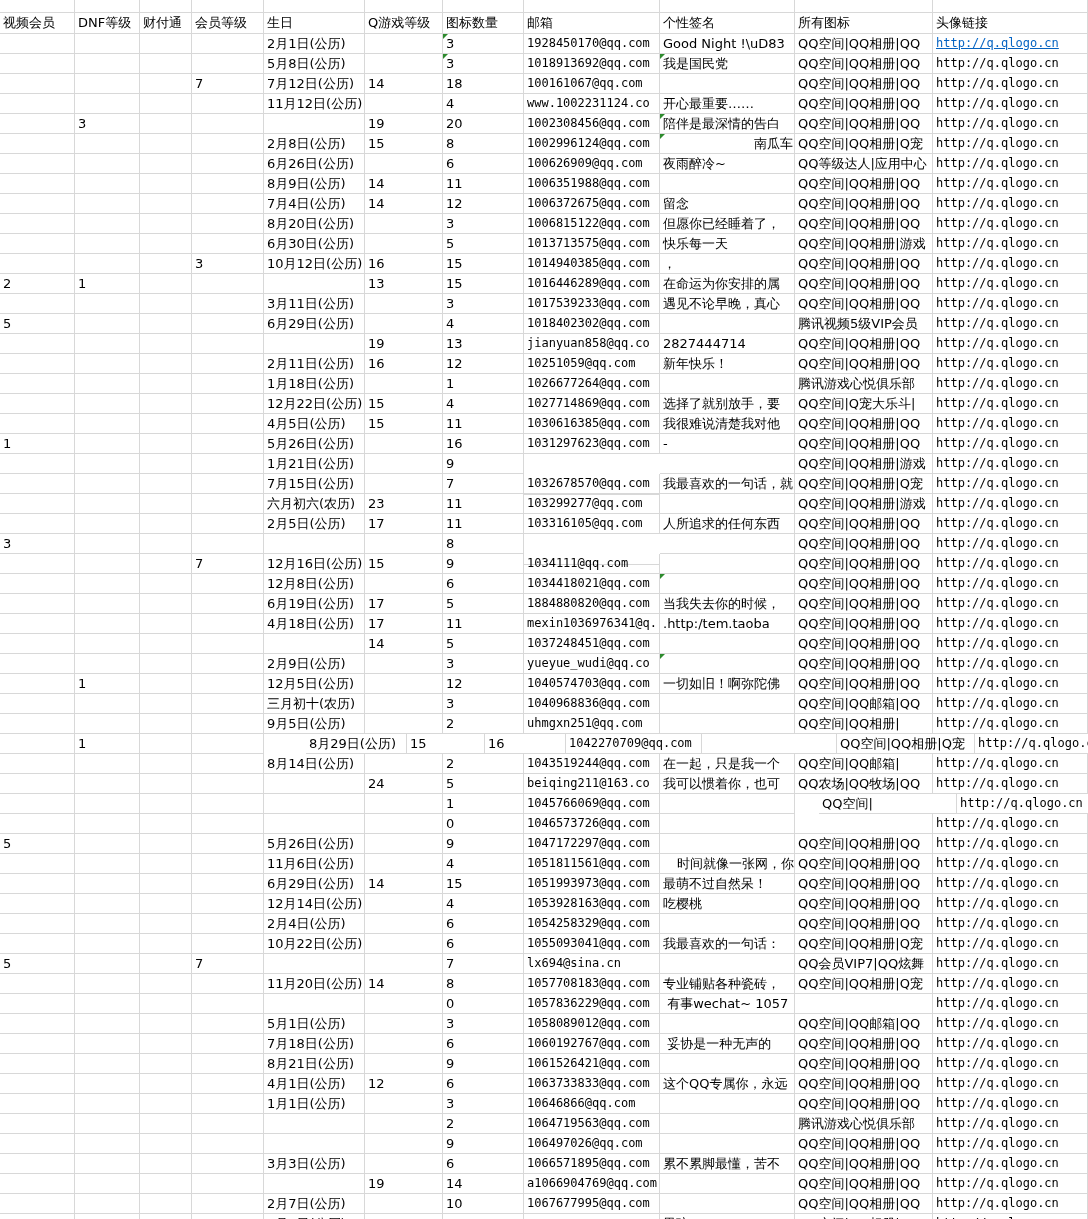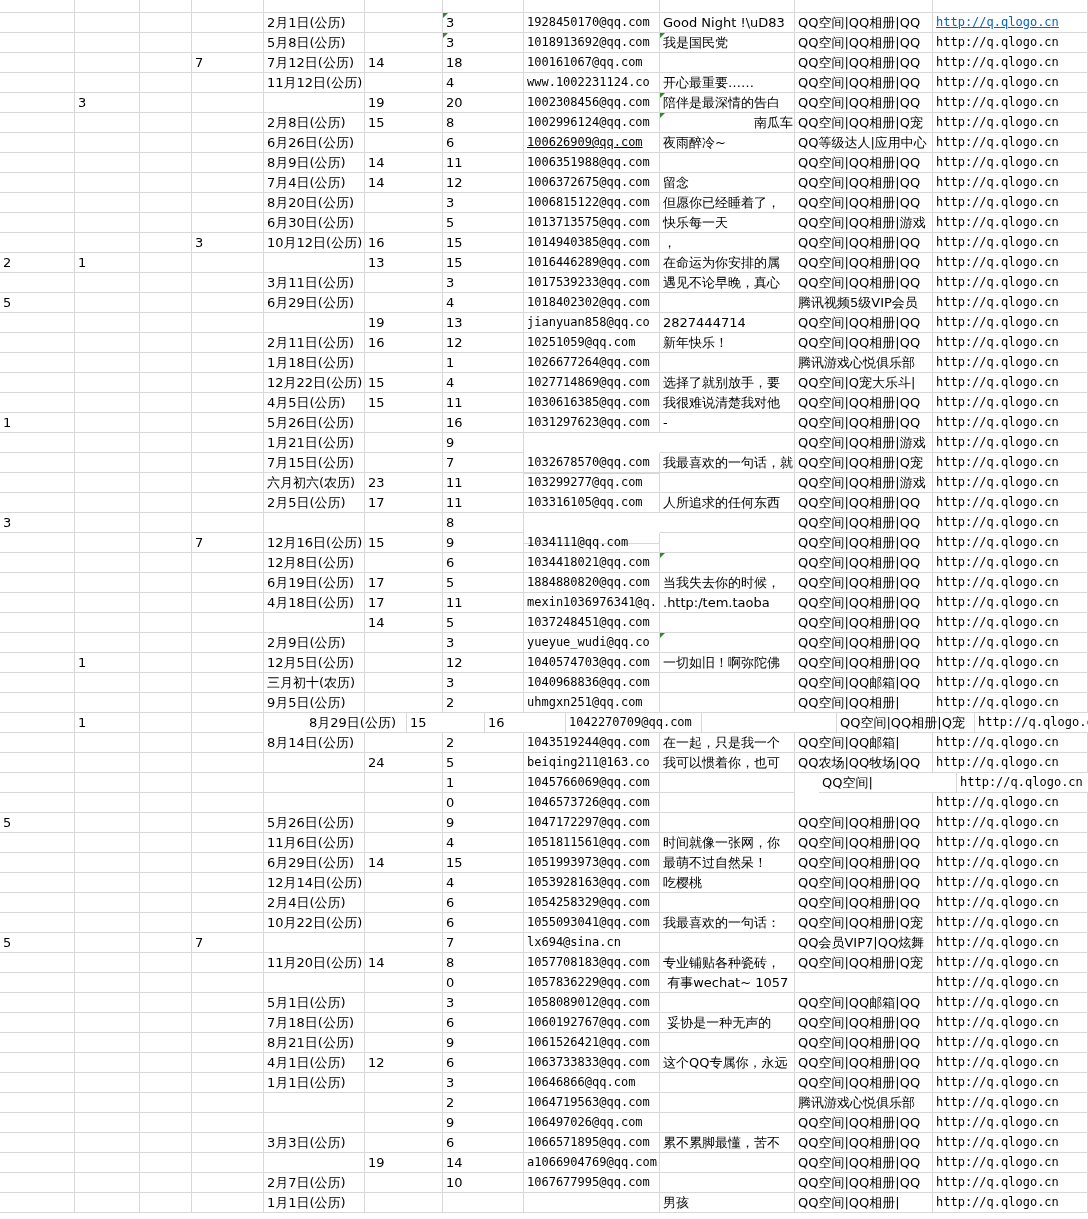--- a/index.html
+++ b/index.html
@@ -40,20 +40,33 @@
       <div class="cell" style="width: 52px;"></div>
       <div class="cell" style="width: 72px;"></div>
       <div class="cell" style="width: 101px;"></div>
       <div class="cell" style="width: 78px;"></div>
       <div class="cell" style="width: 81px;"></div>
       <div class="cell mono" style="width: 136px;"></div>
       <div class="cell" style="width: 135px;"></div>
       <div class="cell" style="width: 138px;"></div>
       <div class="cell mono" style="width: 155px;"></div>
     </div>
+    <div class="row header">
+      <div class="cell" style="width: 75px;">视频会员</div>
+      <div class="cell" style="width: 65px;">DNF等级</div>
+      <div class="cell" style="width: 52px;">财付通</div>
+      <div class="cell" style="width: 72px;">会员等级</div>
+      <div class="cell" style="width: 101px;">生日</div>
+      <div class="cell" style="width: 78px;">Q游戏等级</div>
+      <div class="cell" style="width: 81px;">图标数量</div>
+      <div class="cell" style="width: 136px;">邮箱</div>
+      <div class="cell" style="width: 135px;">个性签名</div>
+      <div class="cell" style="width: 138px;">所有图标</div>
+      <div class="cell" style="width: 155px;">头像链接</div>
+    </div>
     <div class="row ">
       <div class="cell" style="width: 75px;"></div>
       <div class="cell" style="width: 65px;"></div>
       <div class="cell" style="width: 52px;"></div>
       <div class="cell" style="width: 72px;"></div>
       <div class="cell" style="width: 101px;">2月1日(公历)</div>
       <div class="cell" style="width: 78px;"></div>
       <div class="cell" style="width: 81px;"><span class="tri"></span>3</div>
       <div class="cell mono" style="width: 136px;">1928450170@qq.com</div>
       <div class="cell" style="width: 135px;">Good Night !\uD83</div>
@@ -126,21 +139,21 @@
       <div class="cell mono" style="width: 155px;">http://q.qlogo.cn</div>
     </div>
     <div class="row ">
       <div class="cell" style="width: 75px;"></div>
       <div class="cell" style="width: 65px;"></div>
       <div class="cell" style="width: 52px;"></div>
       <div class="cell" style="width: 72px;"></div>
       <div class="cell" style="width: 101px;">6月26日(公历)</div>
       <div class="cell" style="width: 78px;"></div>
       <div class="cell" style="width: 81px;">6</div>
-      <div class="cell mono" style="width: 136px; text-decoration: underline;">100626909@qq.com</div>
+      <div class="cell mono" style="width: 136px;">100626909@qq.com</div>
       <div class="cell" style="width: 135px;">夜雨醉冷~</div>
       <div class="cell" style="width: 138px;">QQ等级达人|应用中心</div>
       <div class="cell mono" style="width: 155px;">http://q.qlogo.cn</div>
     </div>
     <div class="row ">
       <div class="cell" style="width: 75px;"></div>
       <div class="cell" style="width: 65px;"></div>
       <div class="cell" style="width: 52px;"></div>
       <div class="cell" style="width: 72px;"></div>
       <div class="cell" style="width: 101px;">8月9日(公历)</div>
@@ -582,21 +595,21 @@
     </div>
     <div class="row ">
       <div class="cell" style="width: 75px;"></div>
       <div class="cell" style="width: 65px;"></div>
       <div class="cell" style="width: 52px;"></div>
       <div class="cell" style="width: 72px;"></div>
       <div class="cell" style="width: 101px;">11月6日(公历)</div>
       <div class="cell" style="width: 78px;"></div>
       <div class="cell" style="width: 81px;">4</div>
       <div class="cell mono" style="width: 136px;">1051811561@qq.com</div>
-      <div class="cell" style="width: 135px;">时间就像一张网，你</div>
+      <div class="cell" style="width: 135px; text-align: right;">时间就像一张网，你</div>
       <div class="cell" style="width: 138px;">QQ空间|QQ相册|QQ</div>
       <div class="cell mono" style="width: 155px;">http://q.qlogo.cn</div>
     </div>
     <div class="row ">
       <div class="cell" style="width: 75px;"></div>
       <div class="cell" style="width: 65px;"></div>
       <div class="cell" style="width: 52px;"></div>
       <div class="cell" style="width: 72px;"></div>
       <div class="cell" style="width: 101px;">6月29日(公历)</div>
       <div class="cell" style="width: 78px;">14</div>

